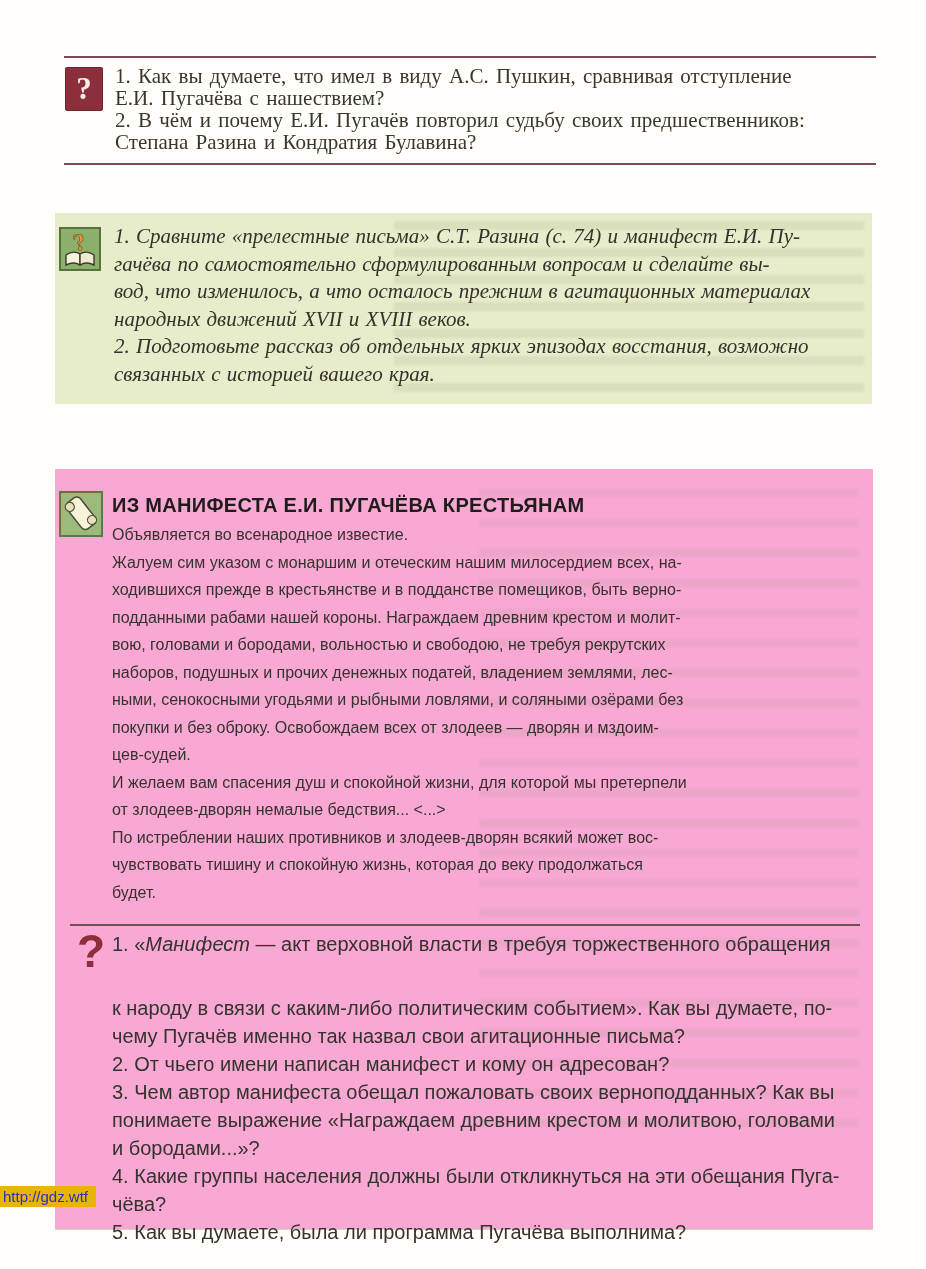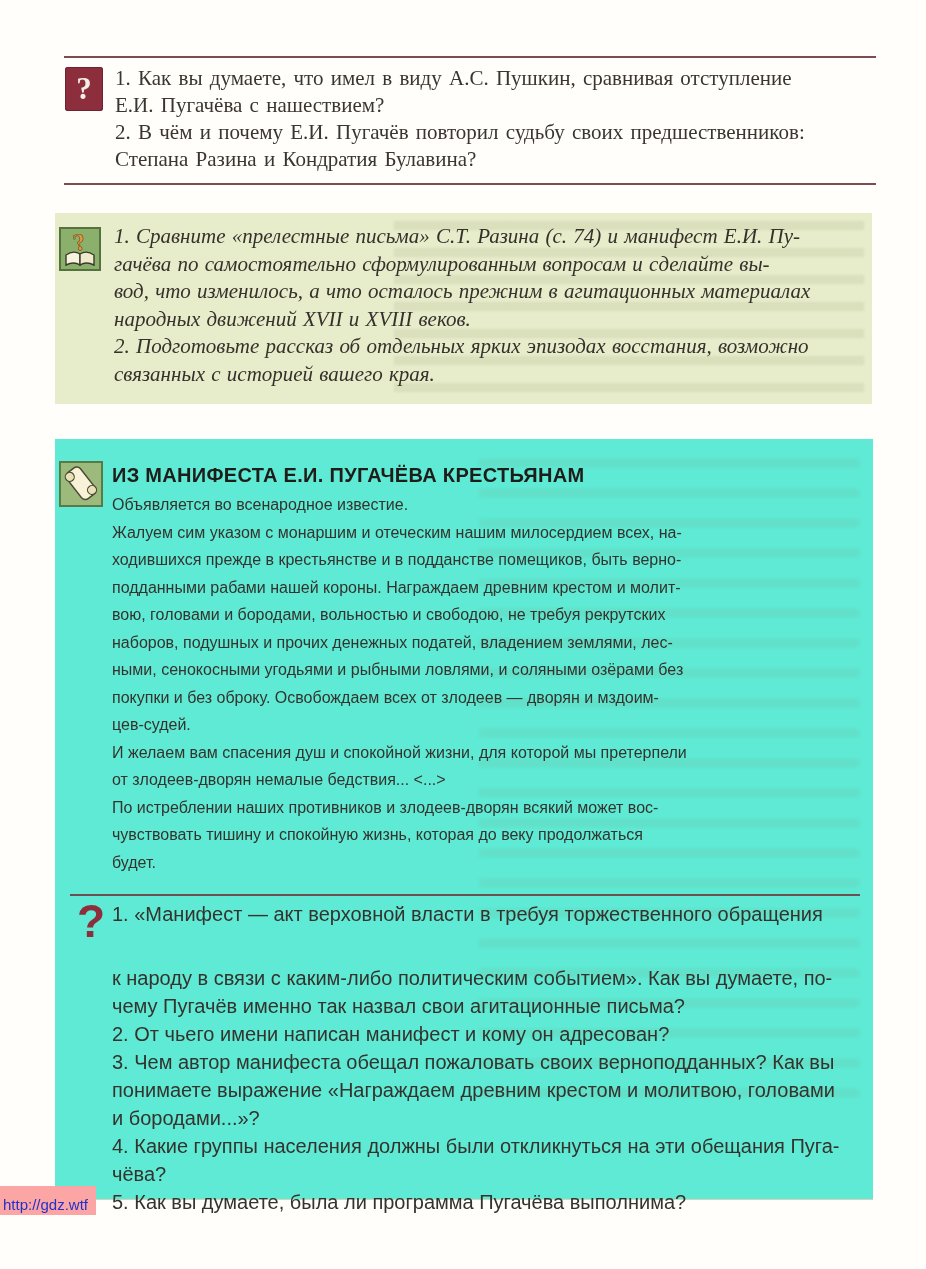--- a/index.html
+++ b/index.html
@@ -8,64 +8,64 @@
 
   
   .top-block{position:absolute;left:64px;top:56px;width:812px;
              border-top:2px solid #7d4b52;border-bottom:2px solid #7d4b52;
              padding:7px 0 10px 0;background:transparent;}
   .top-icon{position:absolute;left:1px;top:9px;width:38px;height:44px;background:#8c2e3b;
             border-radius:3px;color:#f4eee6;font:bold 31px/44px "Liberation Serif","DejaVu Serif",serif;
             text-align:center;box-shadow:0 0 0 1px #6d2430 inset;}
   .top-text{margin-left:51px;width:762px;
             font-family:"Liberation Serif","DejaVu Serif",serif;
-            font-size:21px;line-height:27px;color:#3b352e;
+            font-size:21px;line-height:22px;color:#3b352e;
             white-space:pre;word-spacing:2px;}
 
   
   .tasks-block{position:absolute;left:55px;top:213px;width:817px;height:191px;
                background:#e7ecca;}
   .tasks-block::after{content:"";position:absolute;right:8px;top:8px;width:470px;height:175px;
                background:repeating-linear-gradient(180deg, rgba(130,140,100,0.13) 0 9px, transparent 9px 27px);
                filter:blur(1.2px);pointer-events:none;}
   .tasks-icon{position:absolute;left:4px;top:13px;}
   .tasks-text{position:relative;z-index:1;margin:10px 8px 0 59px;width:750px;
               font-family:"Liberation Serif","DejaVu Serif",serif;
               font-size:21px;line-height:27.5px;color:#35312b;
               white-space:pre;word-spacing:1px;font-style:italic;}
 
   
-  .manifest-block{position:absolute;left:55px;top:439px;width:818px;height:760px;
-                  background:#5eead4;border-bottom:1px solid #d8d2ba;}
+  .manifest-block{position:absolute;left:55px;top:469px;width:818px;height:760px;
+                  background:#f9a8d4;border-bottom:1px solid #d8d2ba;}
   .manifest-block::after{content:"";position:absolute;right:14px;top:20px;width:380px;height:640px;
                   background:repeating-linear-gradient(180deg, rgba(140,135,105,0.10) 0 8px, transparent 8px 30px);
                   filter:blur(1.4px);pointer-events:none;}
   .scroll-icon{position:absolute;left:4px;top:22px;}
   .manifest-title{position:relative;z-index:1;margin:25px 8px 0 57px;
                   font-size:20px;font-weight:bold;letter-spacing:.3px;color:#1e1d19;}
   .manifest-text{position:relative;z-index:1;margin:4px 8px 18px 57px;width:756px;
                  font-size:16px;line-height:27.5px;color:#34332d;white-space:pre;}
 
   .q-divider{position:relative;z-index:1;margin:9px 0 0 15px;width:790px;
              border-top:2px solid #6d5152;}
   .mq-wrap{position:relative;z-index:1;margin-top:4px;}
   .mq-icon{position:absolute;left:22px;top:-2px;color:#8c2e3b;
            font:800 46px/46px "Liberation Sans","DejaVu Sans",sans-serif;}
   .mq-text{margin:0 8px 0 57px;width:756px;font-size:20px;line-height:28px;color:#34332d;}
   .mq-first{white-space:pre;}
   .mq-lines{white-space:pre;margin-top:36px;}
-  .mq-italic{}
+  .mq-italic{font-style:italic;}
 
   
   .page-bar{position:absolute;left:0;top:1188px;width:173px;height:50px;background:#adc991;
             background-image:repeating-linear-gradient(90deg, rgba(90,110,70,.10) 0 2px, transparent 2px 5px);}
   .page-number{padding-left:70px;font-family:"Liberation Serif","DejaVu Serif",serif;
                font-size:28px;line-height:48px;color:#333b2e;}
-  .watermark{position:absolute;left:0;top:1186px;background:#fca5a5;color:#2431c8;
-             font-size:15px;line-height:19px;padding:9px 8px 1px 3px;text-decoration:none;}
+  .watermark{position:absolute;left:0;top:1186px;background:#eab308;color:#2431c8;
+             font-size:15px;line-height:19px;padding:1px 8px 1px 3px;text-decoration:none;}
 </style>
 </head>
 <body>
 
 <div id="page">
 
   <div class="top-block">
     <div class="top-icon">?</div>
     <div class="top-text">1. Как вы думаете, что имел в виду А.С. Пушкин, сравнивая отступление
 Е.И. Пугачёва с нашествием?

